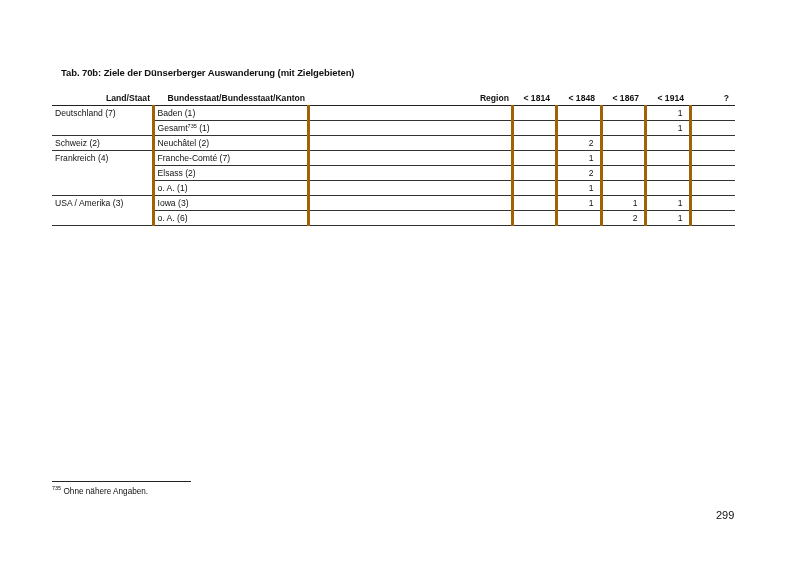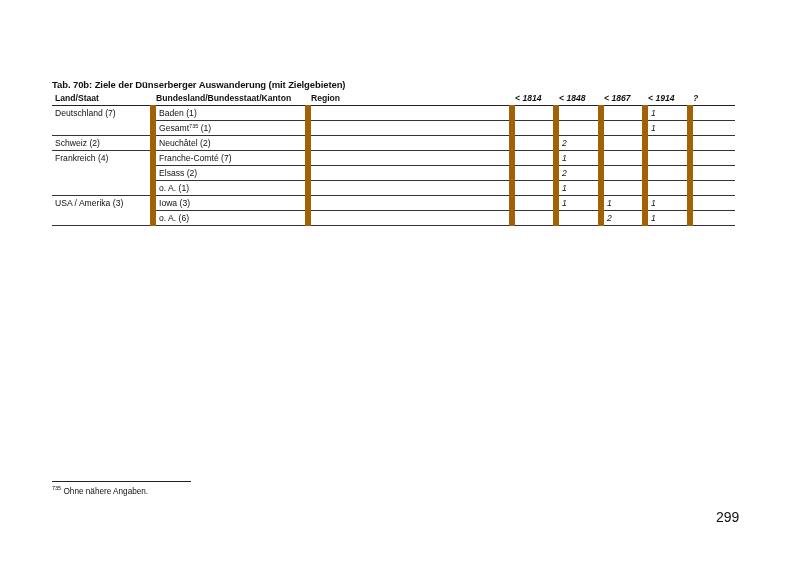--- a/index.html
+++ b/index.html
@@ -1,60 +1,60 @@
 <!DOCTYPE html>
 <html><head>
   <meta charset="utf-8">
   <style>
     html, body { margin: 0; padding: 0; }
     body {
       width: 800px; height: 566px; background: #ffffff; position: relative; overflow: hidden;
       font-family: "Liberation Sans", sans-serif; color: #111;
     }
     .title {
-      position: absolute; left: 52px; top: 67px; font-size: 9.5px; font-weight: bold; letter-spacing: -0.1px; margin-top: 12px;
+      position: absolute; left: 61px; top: 67px; font-size: 9.5px; font-weight: bold; letter-spacing: -0.1px;
     }
     table.t {
       position: absolute; left: 52px; top: 91px; border-collapse: collapse; font-size: 8.6px; table-layout: fixed;
     }
     table.t th, table.t td {
       height: 14px; padding: 0 3px; line-height: 14px; white-space: nowrap; overflow: visible;
     }
-    table.t th { font-weight: bold; text-align: left; border-bottom: 1.2px solid #222; height: 14px; }
-    table.t th.num, table.t td.num { text-align: left; padding-right: 6px; font-style: italic; }
+    table.t th { font-weight: bold; text-align: right; border-bottom: 1.2px solid #222; height: 14px; }
+    table.t th.num, table.t td.num { text-align: right; padding-right: 6px; }
     table.t td { border-bottom: 1px solid #333; }
-    table.t td.vl { border-left: 6px solid #a16207; }
+    table.t td.vl { border-left: 3px solid #a16207; }
     table.t td.nob { border-bottom: none; }
     table.t tr.grp td { border-top: 1.5px solid #555; margin-top: 29px; }
     table.t tr.total td { border-bottom: none; font-weight: bold; border-top: 1.2px solid #222; }
     sup { font-size: 5.5px; vertical-align: top; position: relative; top: -2px; }
     .fn-line { position: absolute; left: 52px; top: 481px; width: 139px; border-top: 1px solid #222; }
     .footnote { position: absolute; left: 52px; top: 487px; font-size: 8.2px; }
-    .page-num { position: absolute; left: 716px; top: 509px; font-size: 14px; }
+    .page-num { position: absolute; left: 716px; top: 509px; font-size: 11px; }
   </style>
 </head>
 <body>
 
 <div class="title">Tab. 70b: Ziele der Dünserberger Auswanderung (mit Zielgebieten)</div>
 
 <table class="t">
   <colgroup>
     <col style="width:101px">
       <col style="width:155px">
       <col style="width:204px">
     <col style="width:44px">
       <col style="width:45px">
       <col style="width:44px">
       <col style="width:45px">
       <col style="width:45px">
   </colgroup>
   <thead>
     <tr>
       <th>Land/Staat</th>
-      <th>Bundesland/Bundesstaat/Kanton</th>
+      <th>Bundesstaat/Bundesstaat/Kanton</th>
       <th>Region</th>
       <th class="num">&lt; 1814</th>
       <th class="num">&lt; 1848</th>
       <th class="num">&lt; 1867</th>
       <th class="num">&lt; 1914</th>
       <th class="num">?</th>
     </tr>
   </thead>
   <tbody>
     <tr>

